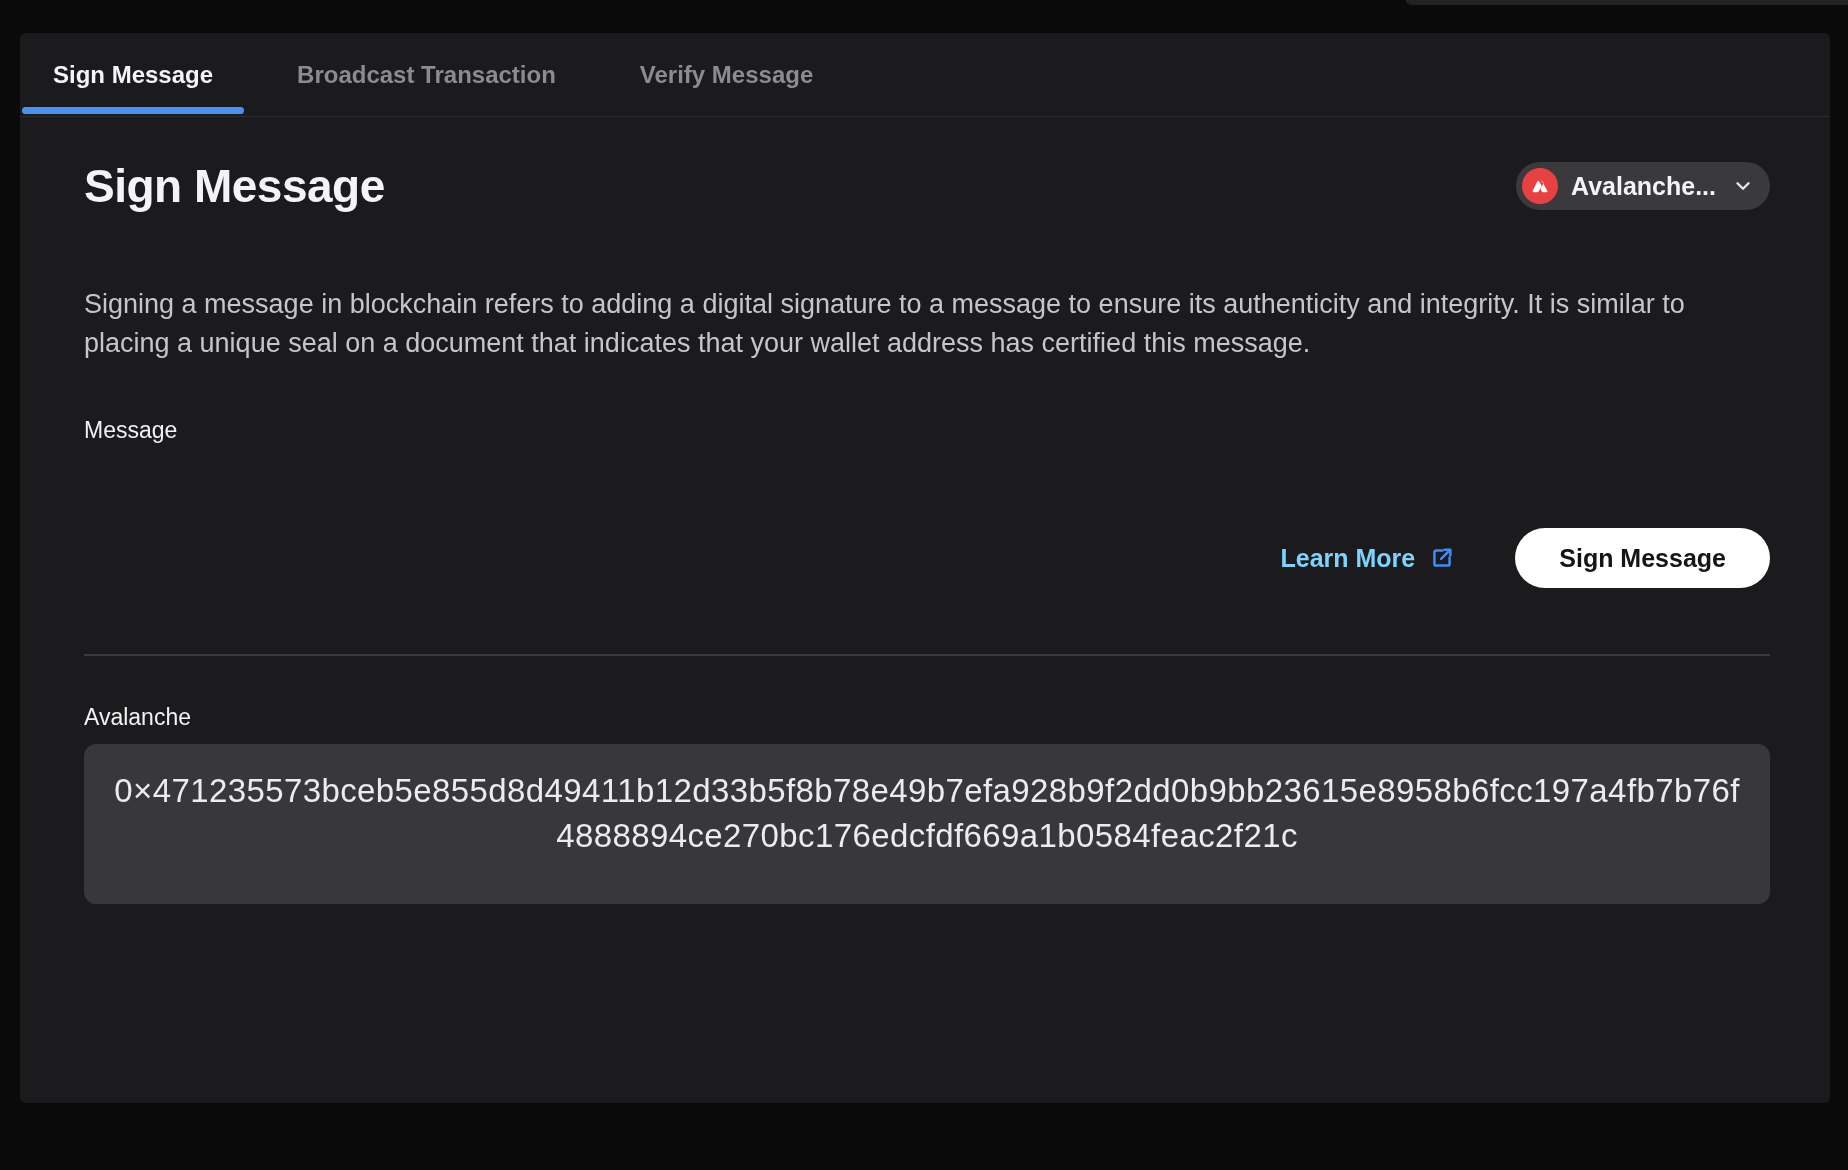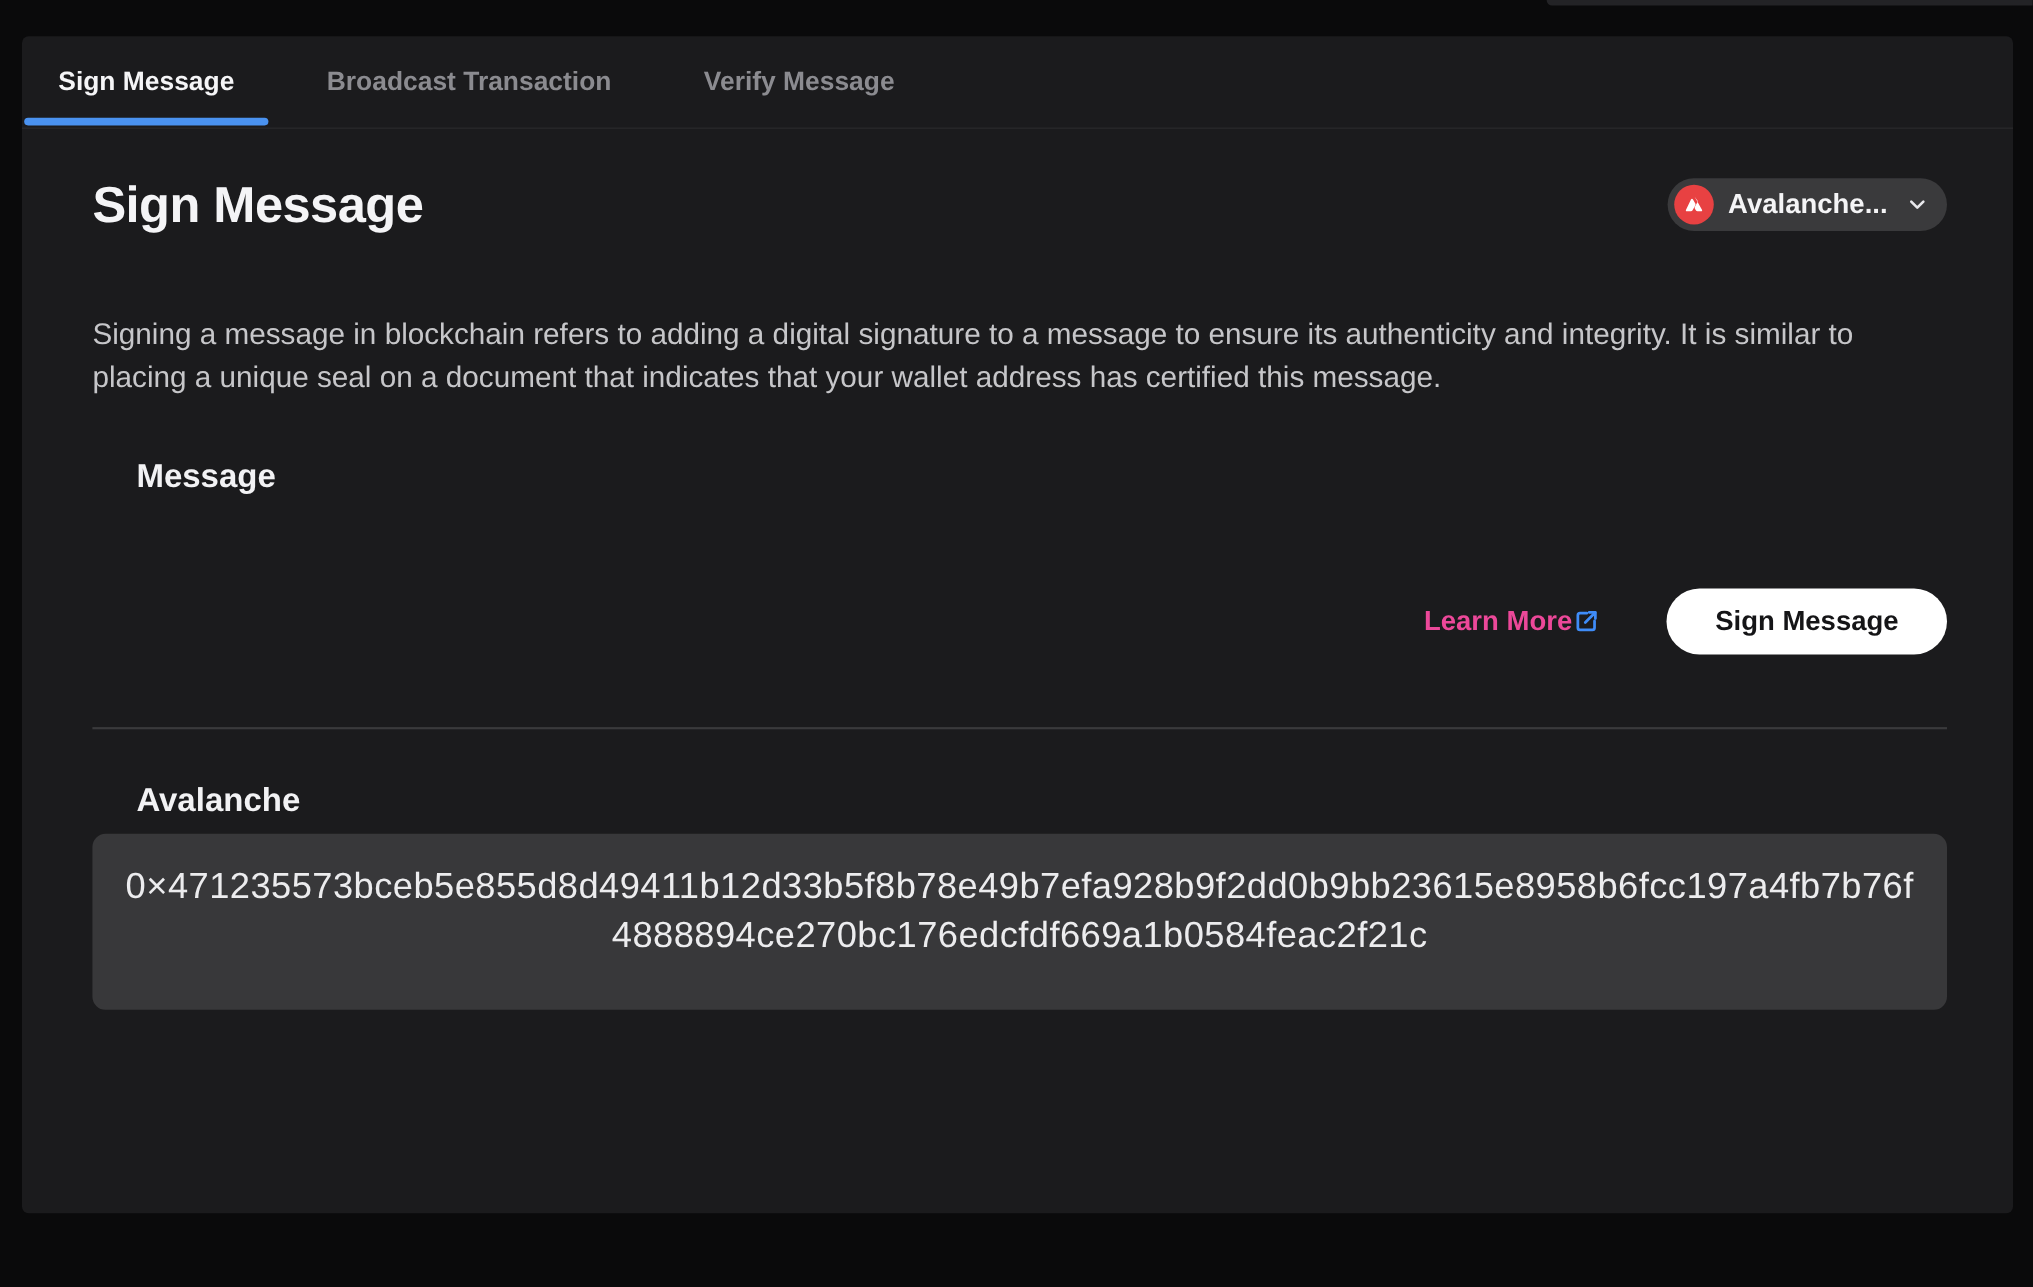--- a/index.html
+++ b/index.html
@@ -75,44 +75,43 @@
   }
   .network-label { font-size: 25px; font-weight: 700; color: #f4f4f6; }
   .chevron-icon { display: flex; margin-left: 3px; }
   .description {
     margin-top: 72px;
     max-width: 1700px;
     font-size: 27px; line-height: 39px;
     color: #c6c6c9;
   }
   .field-label {
-    font-size: 30px; font-weight: 700;
+    font-size: 23px; font-weight: 400;
     color: #f2f2f4;
-    margin-left: 40px;
   }
   .message-label { margin-top: 54px; }
   .message-box {
     display: block;
     margin-top: 13px;
     width: 100%; height: 204px;
     background: #38383a;
     border: none; outline: none; resize: none;
     border-radius: 12px;
     padding: 28px 30px;
     font-family: "Liberation Sans", sans-serif;
     font-size: 28px; color: #ececee;
   }
   .actions-row {
     margin-top: 84px;
     display: flex; align-items: center; justify-content: flex-end;
     gap: 60px;
   }
   .learn-more {
-    display: flex; align-items: center; 
-    color: #ec4899;
+    display: flex; align-items: center; gap: 14px;
+    color: #7dd3fc;
     font-size: 25px; font-weight: 700;
     text-decoration: none;
     cursor: pointer;
     justify-content: flex-end;
   }
   .sign-button {
     height: 60px;
     padding: 0 44px;
     border: none; border-radius: 30px;
     background: #ffffff;

